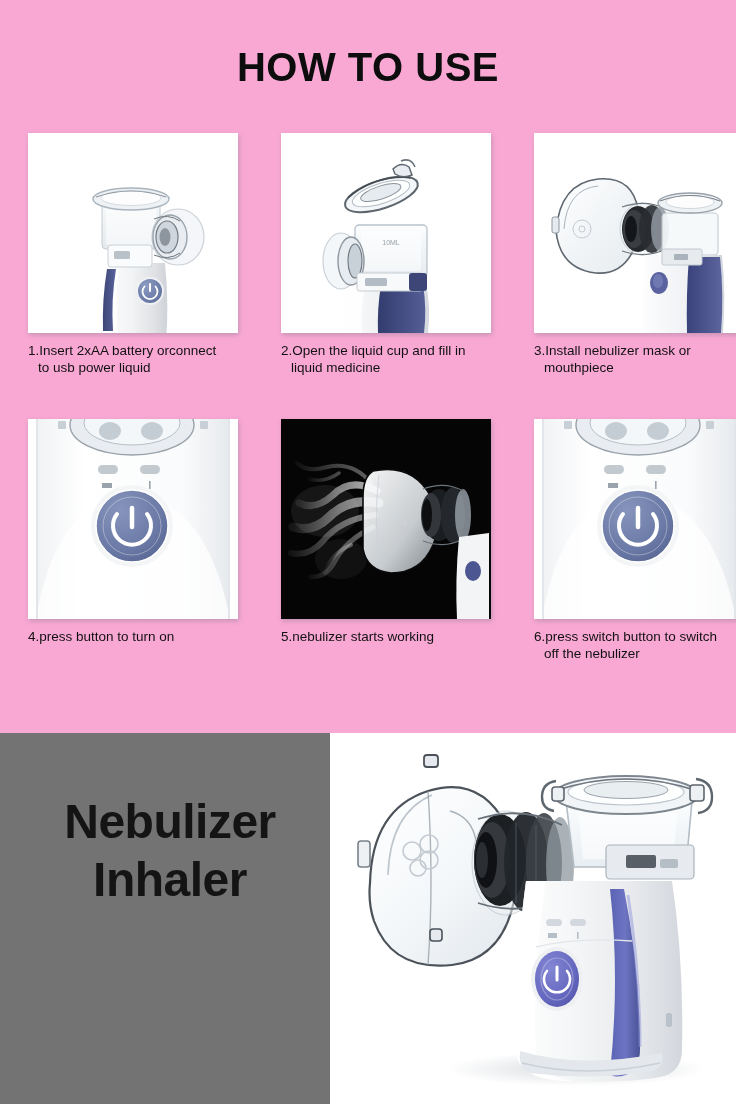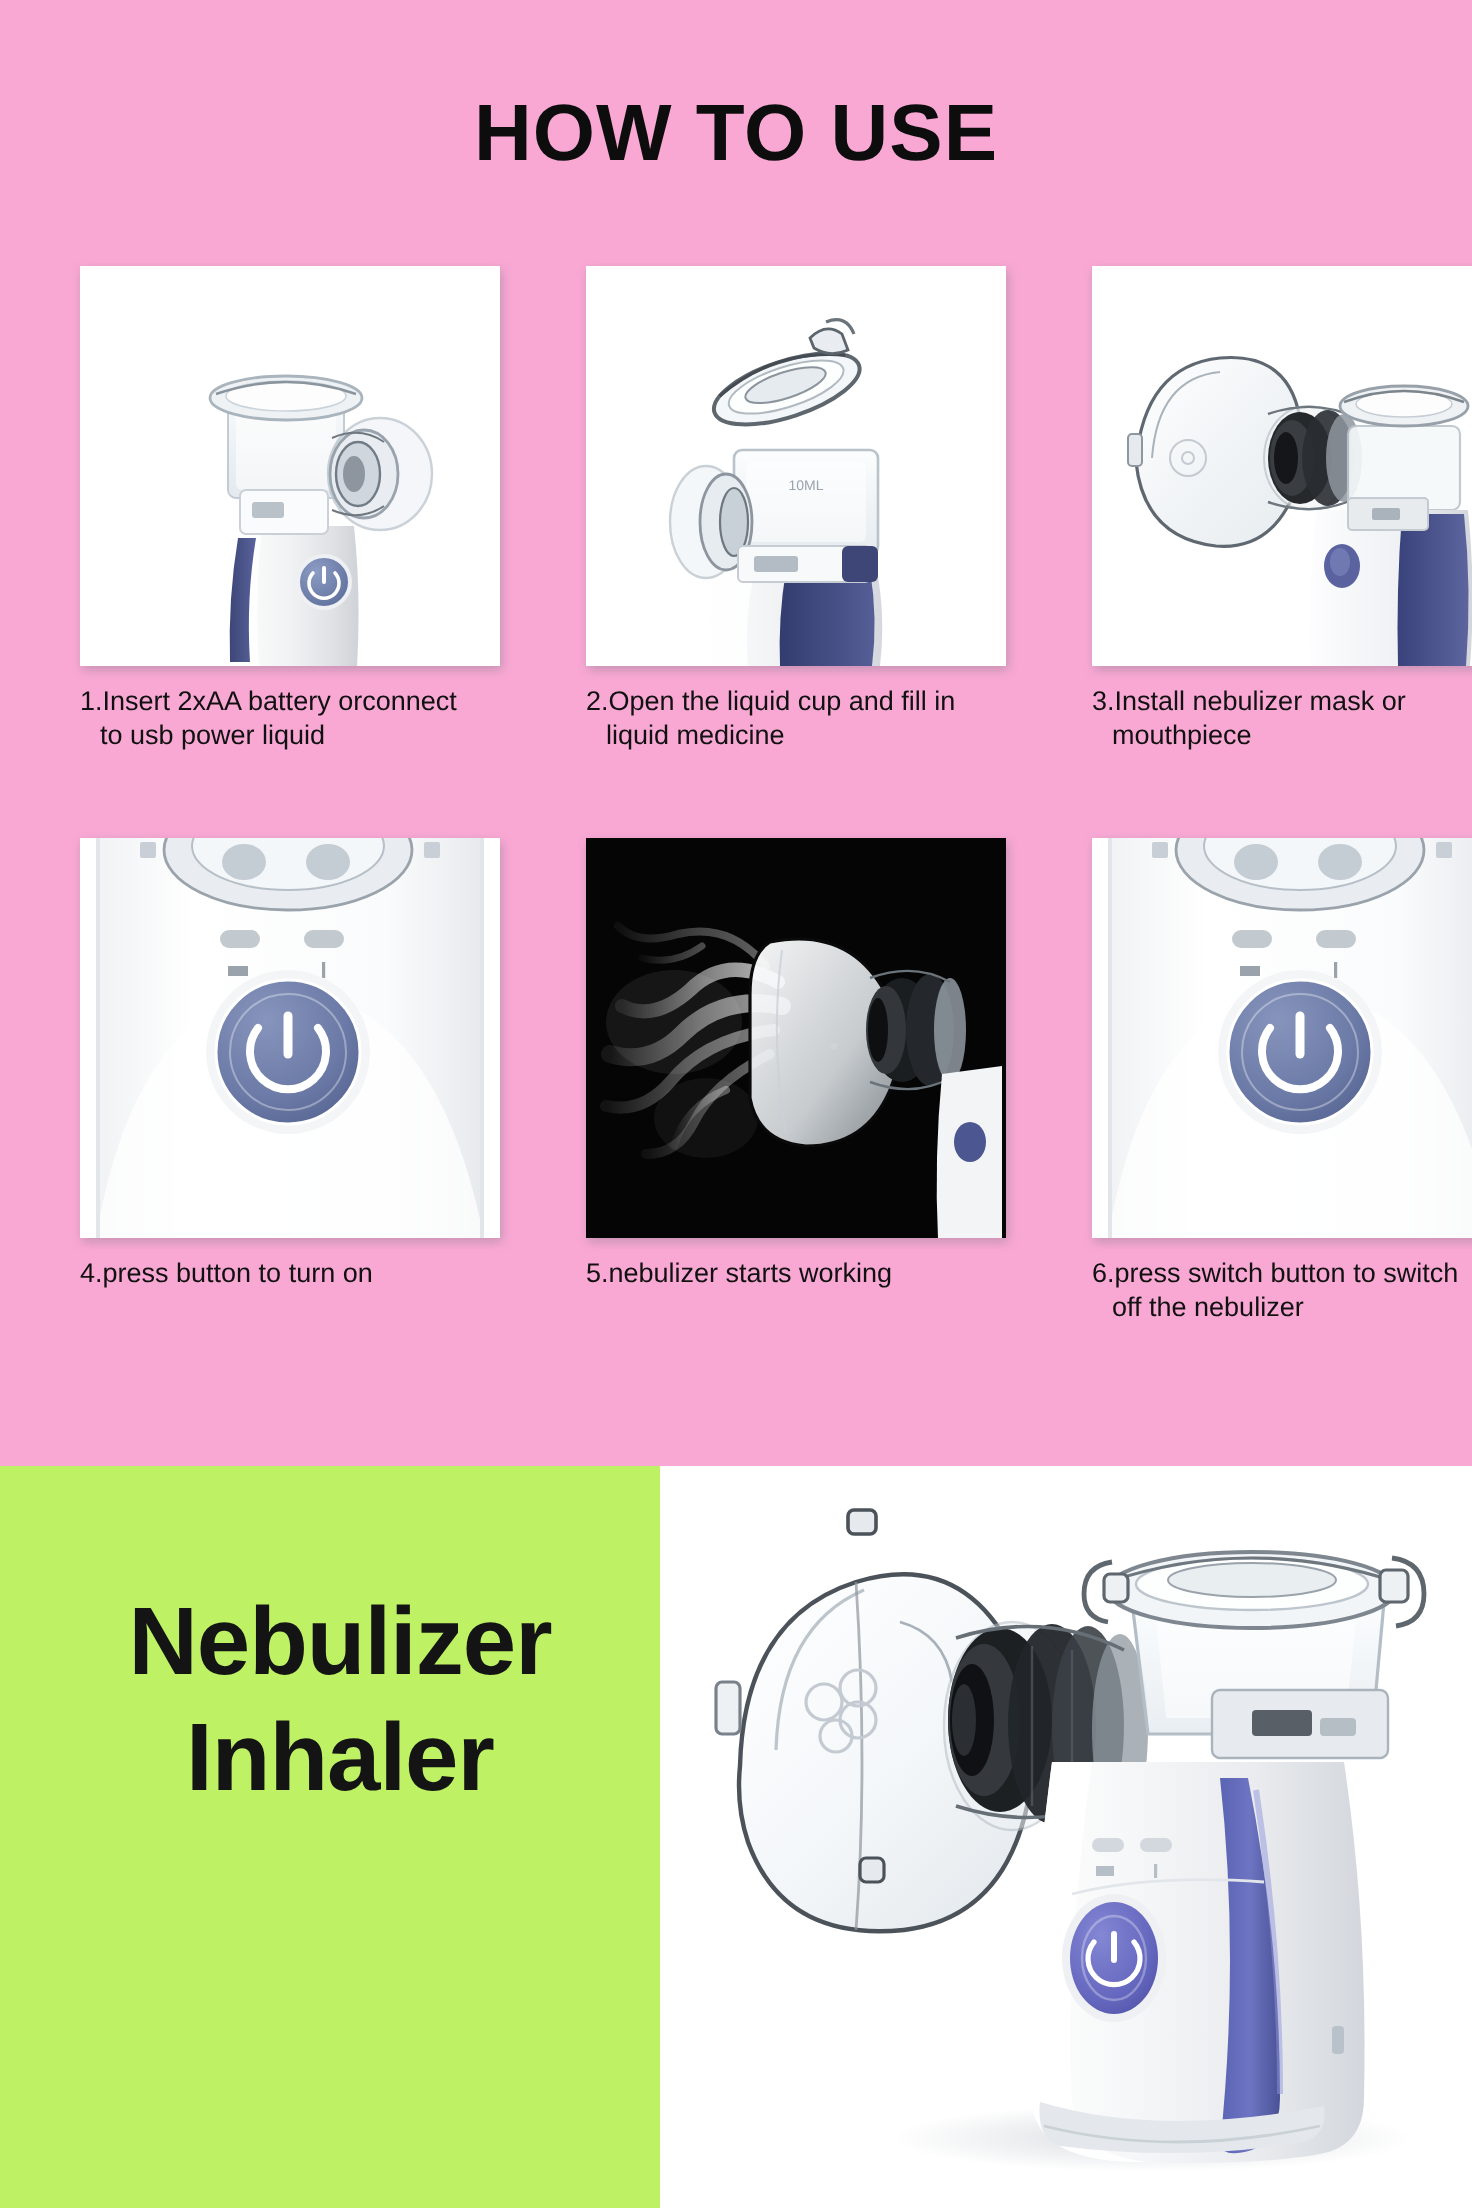--- a/index.html
+++ b/index.html
@@ -17,21 +17,21 @@
     background:#f9a8d4;
   }
   .howto-title {
     position:absolute; left:0; top:47px; width:736px;
     text-align:center;
     font-size:40px; font-weight:bold; letter-spacing:0.5px;
     color:#0d0d0d; line-height:1;
   }
 
   .steps-grid {
-    position:absolute; left:40px; top:133px;
+    position:absolute; left:28px; top:133px;
     width:660px;
     display:grid;
     grid-template-columns:210px 210px 210px;
     grid-template-rows:auto auto;
     column-gap:15px;
     row-gap:10px;
     gap:43px;
   }
   .step-cell { width:210px; }
   .photo {
@@ -51,21 +51,21 @@
     text-indent:0;
     padding-right:2px;
   }
   .step-caption .ln2 { display:block; padding-left:10px; }
 
   .row2-wrap { }
 
   
   .hero {
     position:absolute; left:0; top:733px; width:736px; height:371px;
-    background:#bef264;
+    background:#737373;
   }
   .hero-title {
     position:absolute; left:0; top:60px; width:340px;
     text-align:center;
     font-size:48px; font-weight:bold; line-height:58px;
     color:#141414;
     letter-spacing:-0.5px;
   }
   .hero-img { position:absolute; left:330px; top:0; width:406px; height:371px; }
   .hero-img svg { display:block; width:100%; height:100%; }

